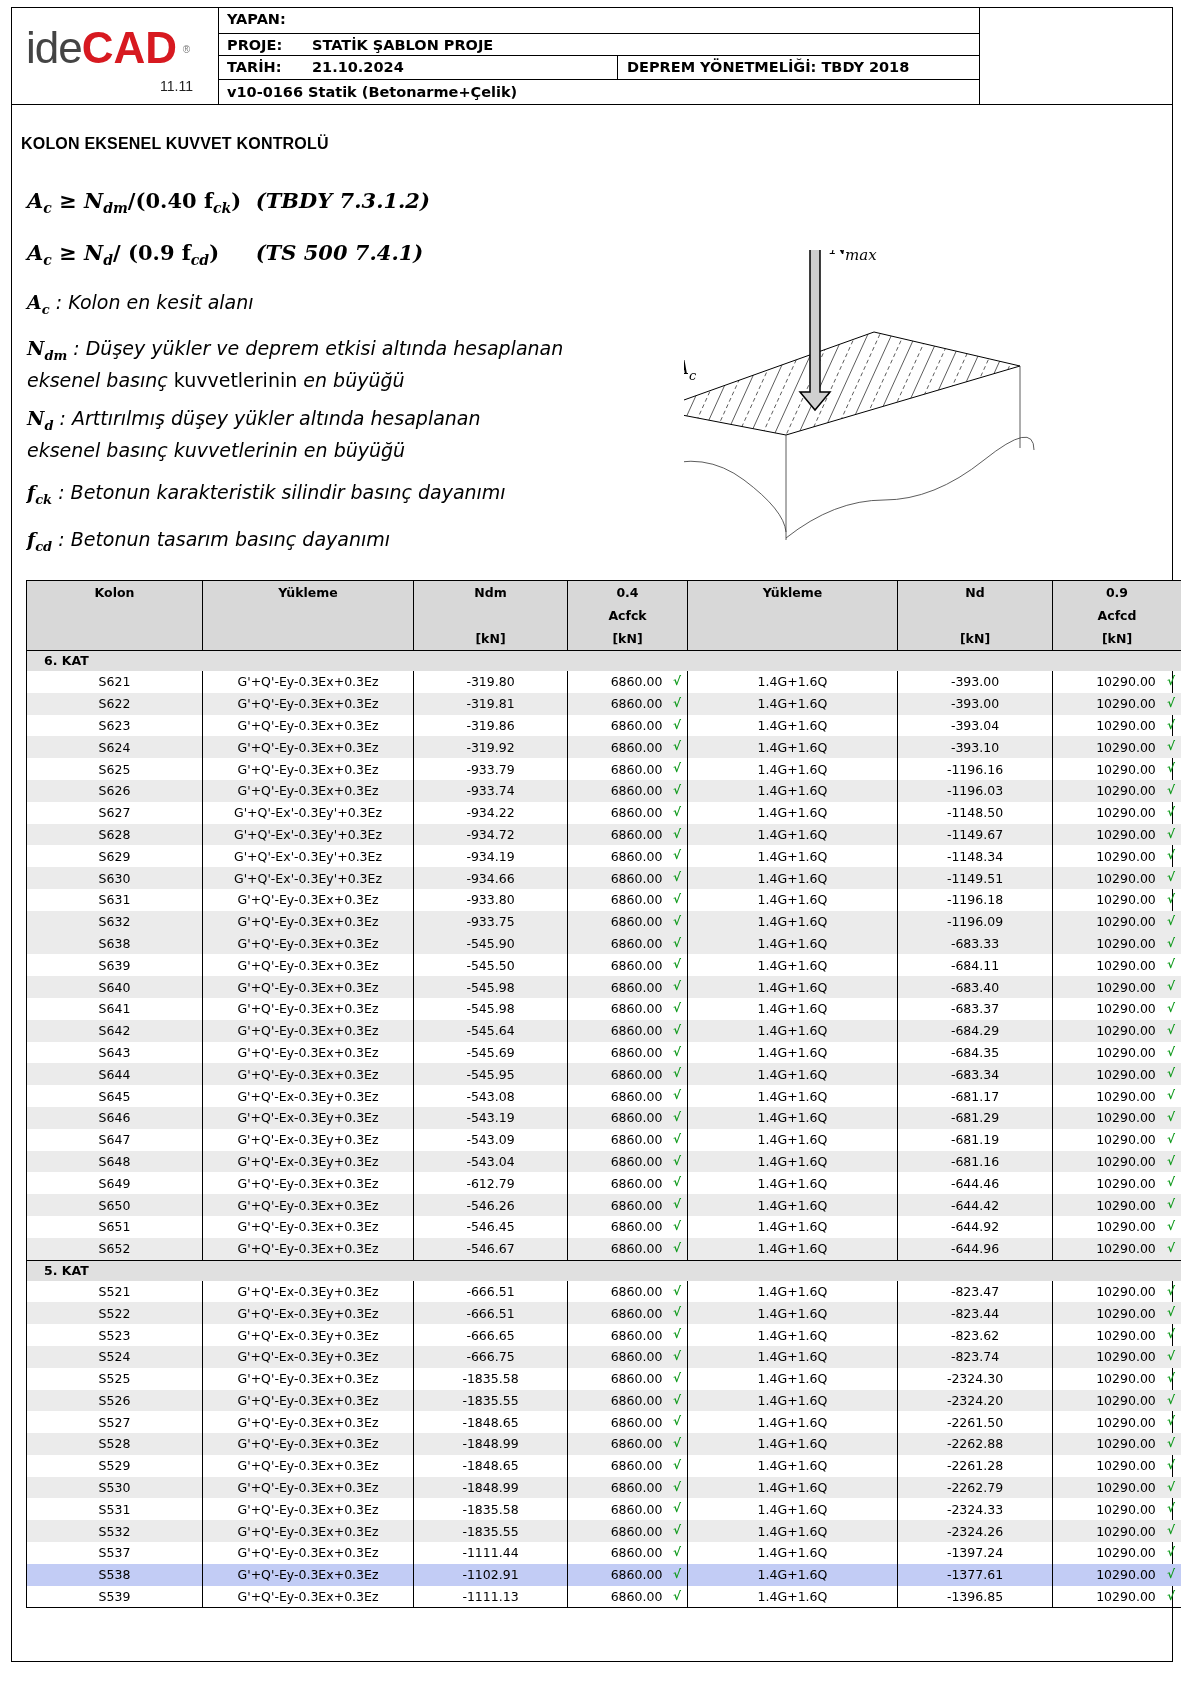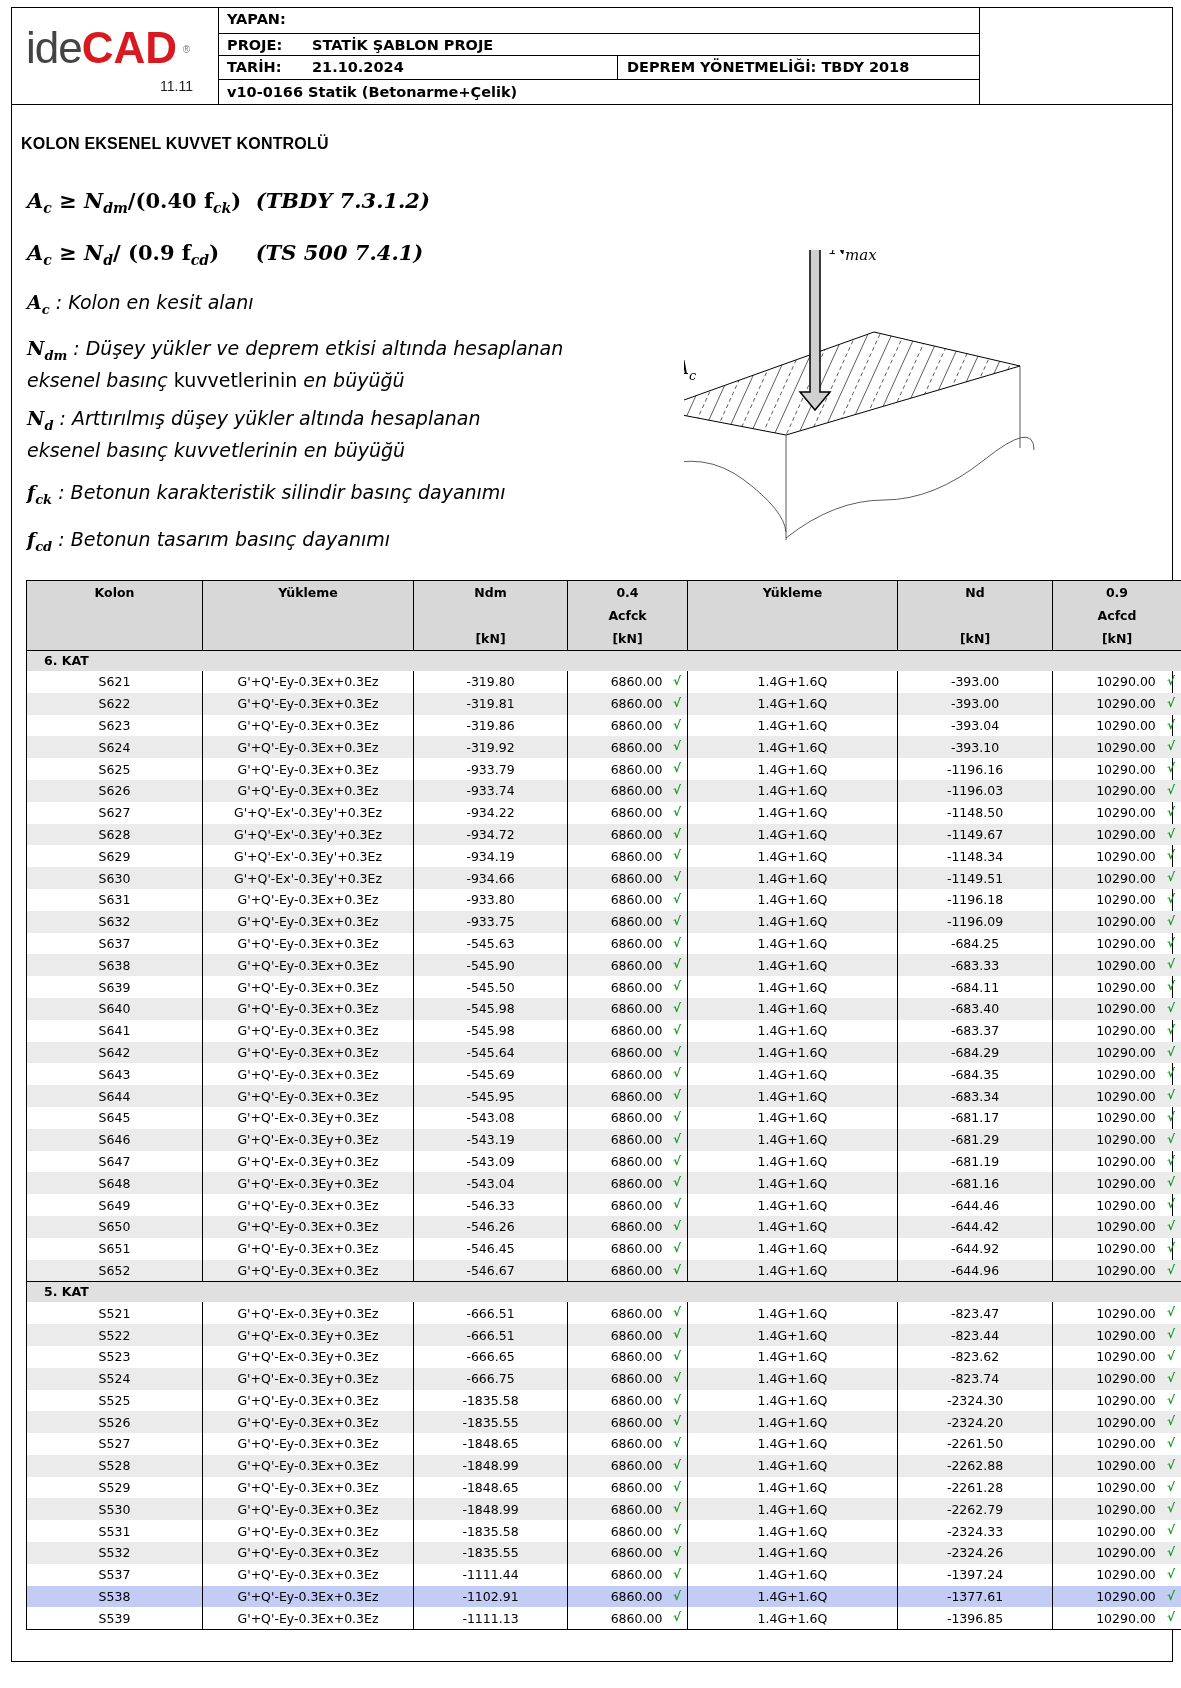--- a/index.html
+++ b/index.html
@@ -335,29 +335,20 @@
         </tr>
         <tr class="row alt">
           <td>S632</td>
           <td>G'+Q'-Ey-0.3Ex+0.3Ez</td>
           <td>-933.75</td>
           <td class="chk"><span class="v">6860.00</span><span class="tick">√</span></td>
           <td>1.4G+1.6Q</td>
           <td>-1196.09</td>
           <td class="chk"><span class="v">10290.00</span><span class="tick">√</span></td>
         </tr>
-        <tr class="row">
-          <td>S637</td>
-          <td>G'+Q'-Ey-0.3Ex+0.3Ez</td>
-          <td>-545.63</td>
-          <td class="chk"><span class="v">6860.00</span><span class="tick">√</span></td>
-          <td>1.4G+1.6Q</td>
-          <td>-684.25</td>
-          <td class="chk"><span class="v">10290.00</span><span class="tick">√</span></td>
-        </tr>
         <tr class="row alt">
           <td>S638</td>
           <td>G'+Q'-Ey-0.3Ex+0.3Ez</td>
           <td>-545.90</td>
           <td class="chk"><span class="v">6860.00</span><span class="tick">√</span></td>
           <td>1.4G+1.6Q</td>
           <td>-683.33</td>
           <td class="chk"><span class="v">10290.00</span><span class="tick">√</span></td>
         </tr>
         <tr class="row">
@@ -446,21 +437,21 @@
           <td>G'+Q'-Ex-0.3Ey+0.3Ez</td>
           <td>-543.04</td>
           <td class="chk"><span class="v">6860.00</span><span class="tick">√</span></td>
           <td>1.4G+1.6Q</td>
           <td>-681.16</td>
           <td class="chk"><span class="v">10290.00</span><span class="tick">√</span></td>
         </tr>
         <tr class="row">
           <td>S649</td>
           <td>G'+Q'-Ey-0.3Ex+0.3Ez</td>
-          <td>-546.33</td>
+          <td>-612.79</td>
           <td class="chk"><span class="v">6860.00</span><span class="tick">√</span></td>
           <td>1.4G+1.6Q</td>
           <td>-644.46</td>
           <td class="chk"><span class="v">10290.00</span><span class="tick">√</span></td>
         </tr>
         <tr class="row alt">
           <td>S650</td>
           <td>G'+Q'-Ey-0.3Ex+0.3Ez</td>
           <td>-546.26</td>
           <td class="chk"><span class="v">6860.00</span><span class="tick">√</span></td>

